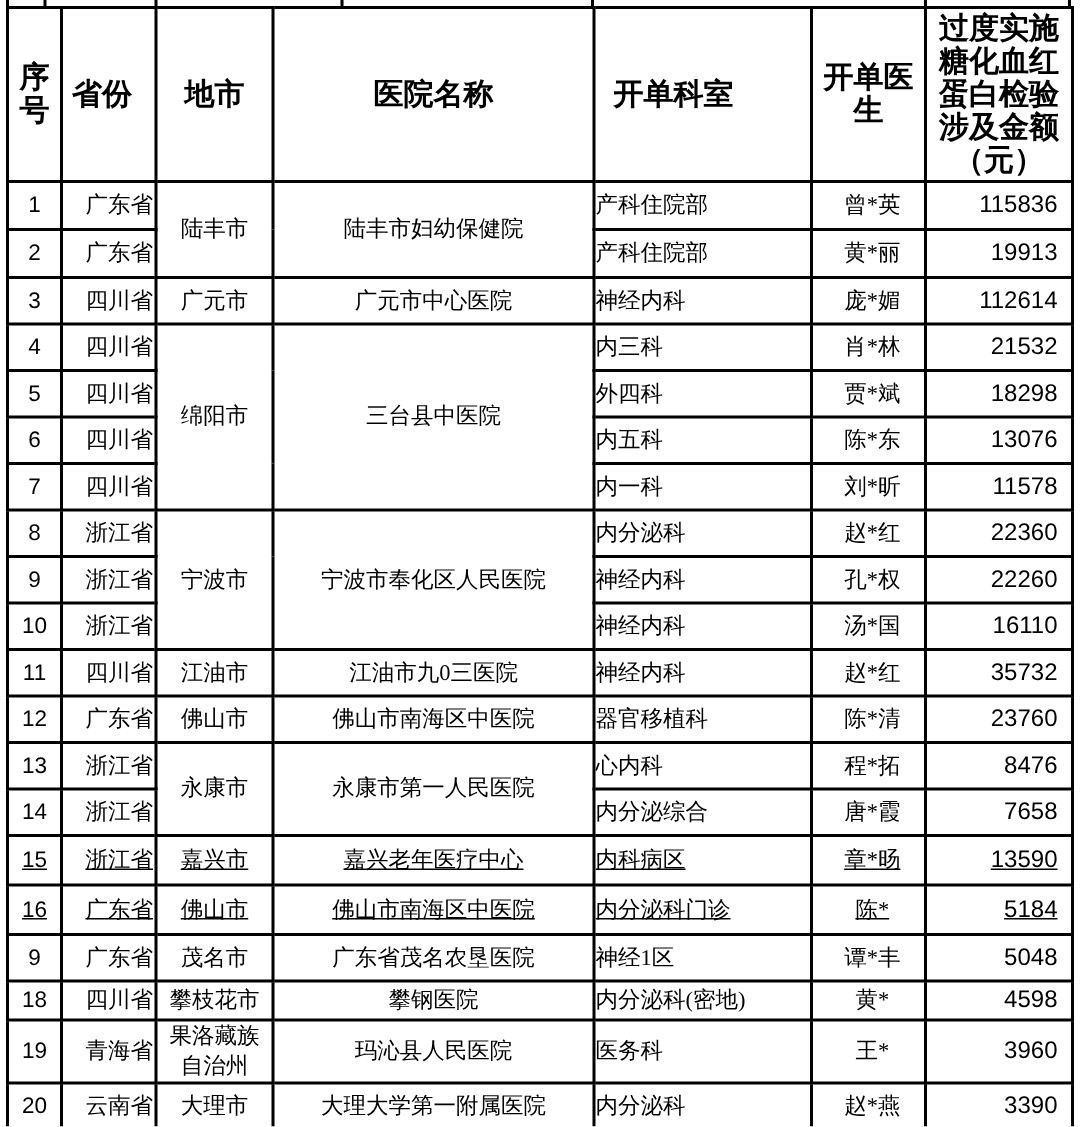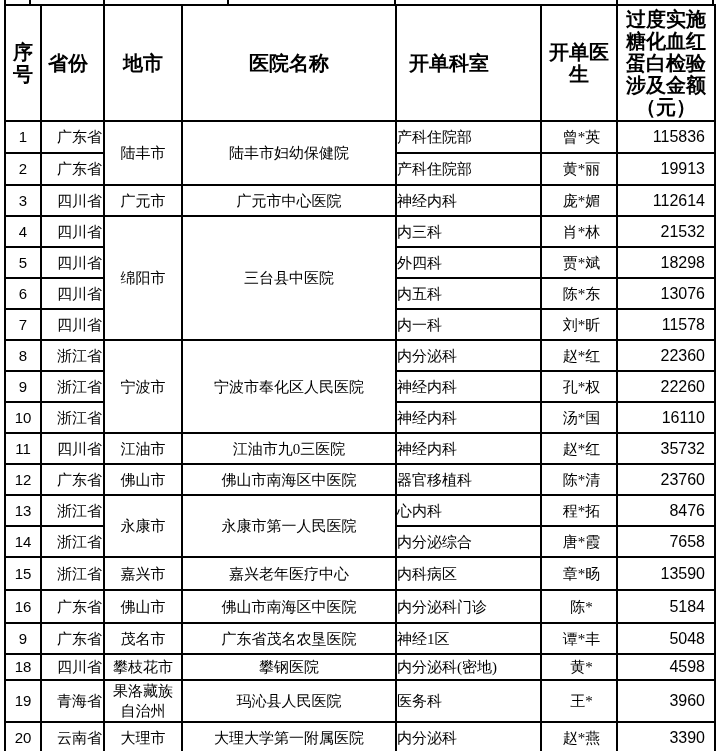--- a/index.html
+++ b/index.html
@@ -40,21 +40,21 @@
     font-size: 20px;
     line-height: 22px;
     text-align: center;
     padding: 2px 4px;
     font-family: "Liberation Sans", sans-serif;
   }
   th.h-left { text-align: left; padding-left: 6px; }
   th.h-dept { text-align: left; padding-left: 12px; }
   tbody tr { height: 31px; }
   tbody tr:nth-child(1), tbody tr:nth-child(2) { height: 32px; }
-  tbody tr:nth-child(15), tbody tr:nth-child(16) { height: 33px; }
+  tbody tr:nth-child(15), tbody tr:nth-child(16) { height: 33px; text-decoration: underline; }
   tbody tr:nth-child(18) { height: 26px; }
   tbody tr:nth-child(19) { height: 36px; }
   tbody tr:nth-child(20) { height: 32px; }
   td {
     font-size: 15px;
     font-family: "Liberation Serif", serif;
     line-height: 20px;
   }
   td.c-no   { text-align: center; font-family: "Liberation Sans", sans-serif; }
   td.c-prov { text-align: right; padding-left: 4px; }

